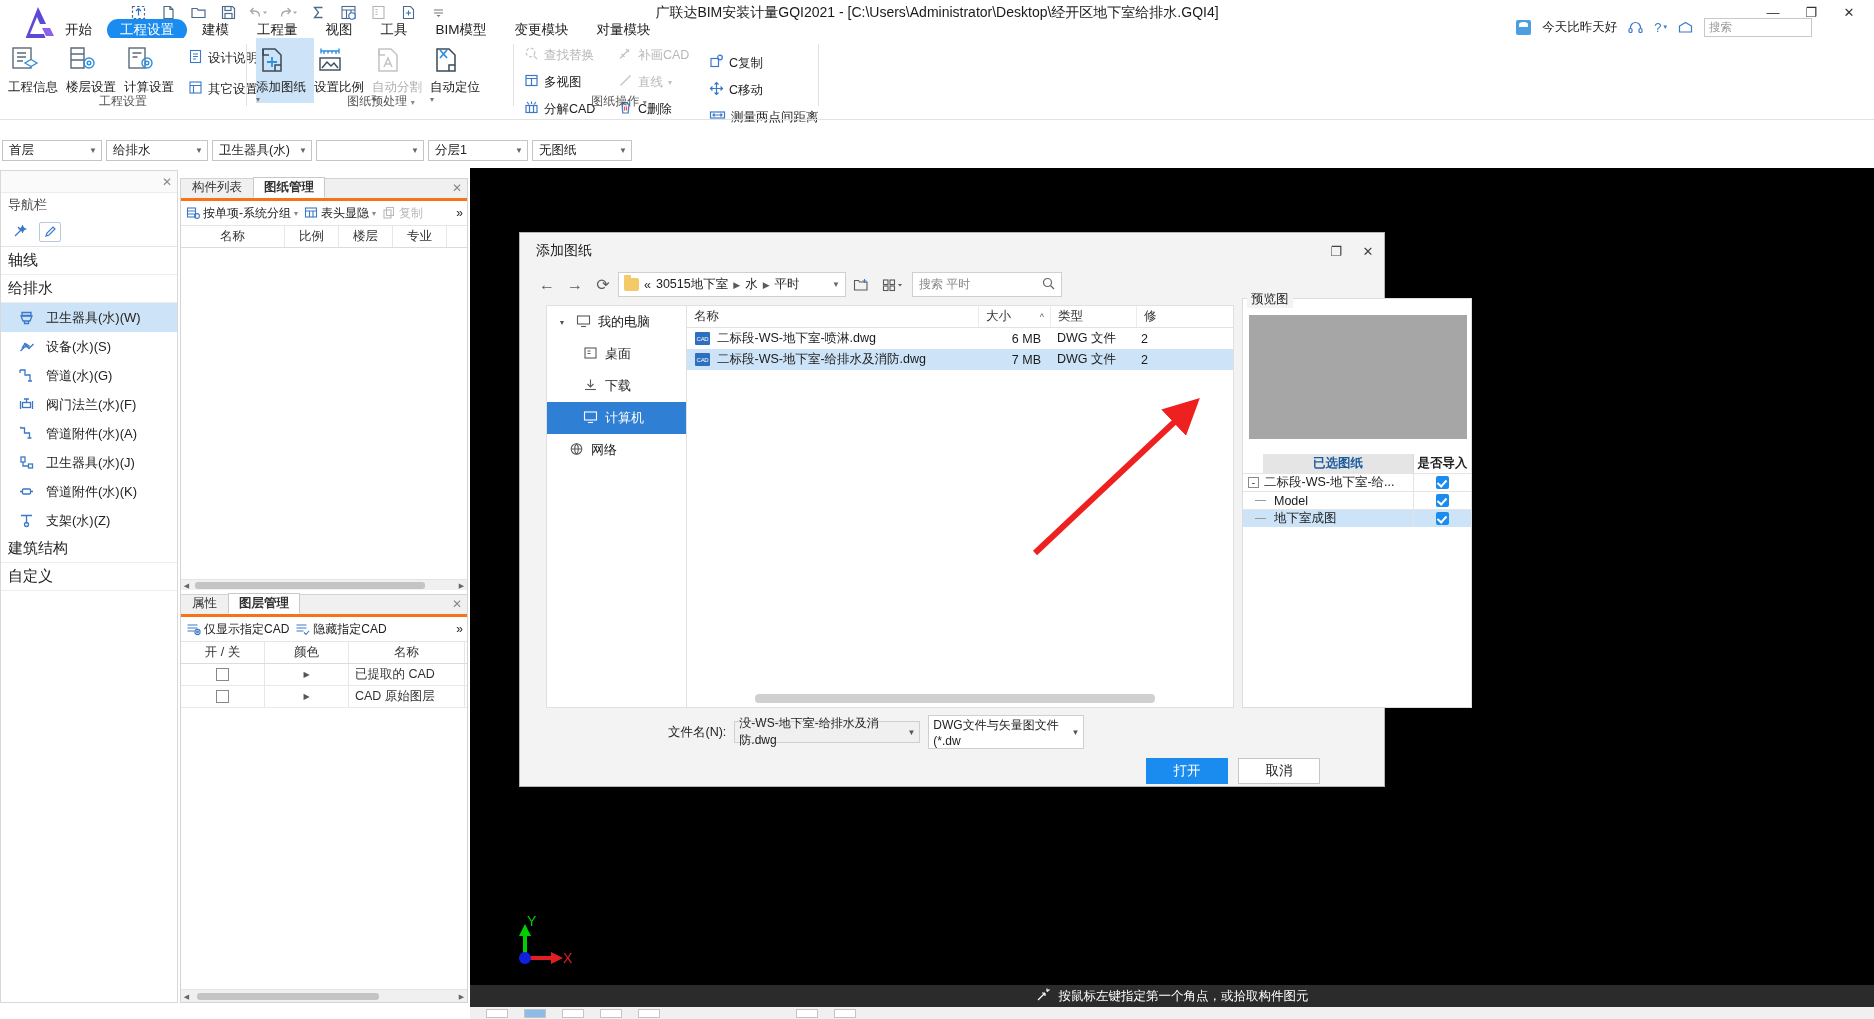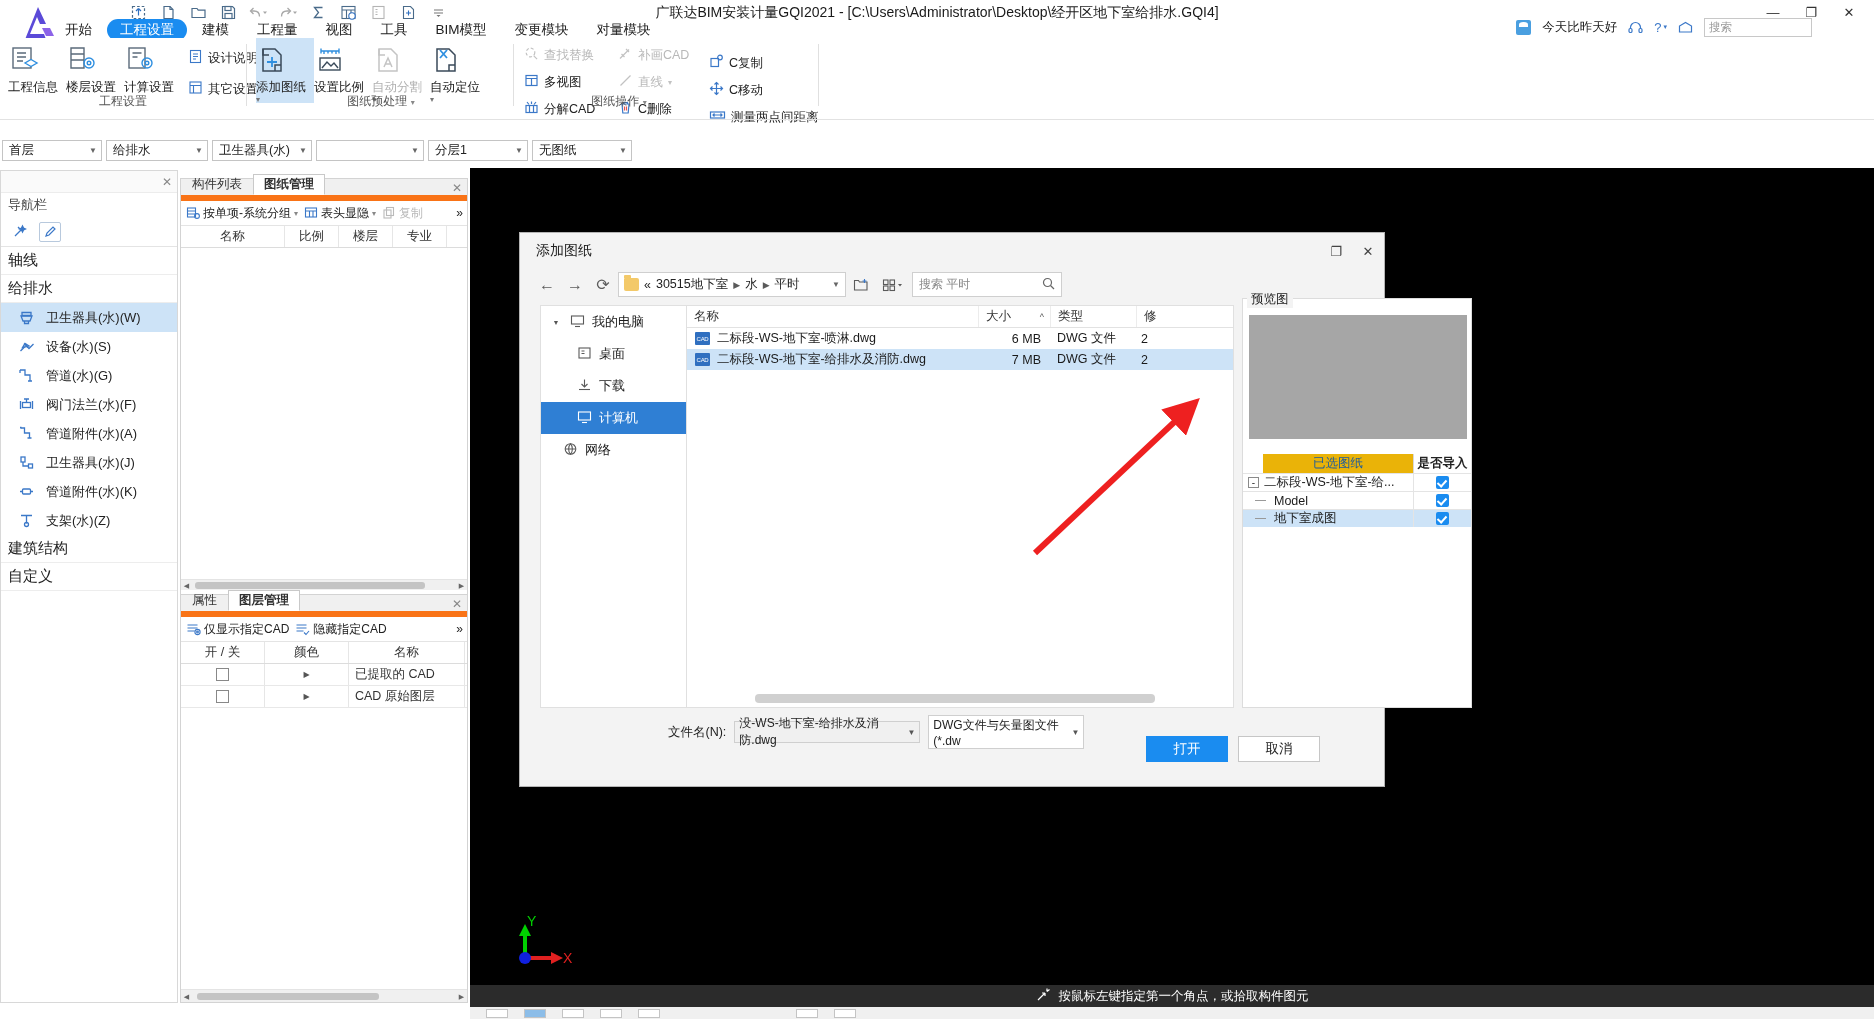--- a/index.html
+++ b/index.html
@@ -63,21 +63,21 @@
   .lntool { width:22px; height:20px; display:flex; align-items:center; justify-content:center; color:#3b78c8; }
   .lntool.boxed { border:1px solid #b8c9dd; border-radius:2px; }
   .lngrp { height:28px; display:flex; align-items:center; padding-left:7px; font-size:15px; color:#222;
      border-bottom:1px solid #ededed; }
   .lnitem { height:29px; display:flex; align-items:center; gap:10px; padding-left:16px; font-size:13px; color:#222; }
   .lnitem.active { background:#cde3f7; }
   .lnitem .ii { width:19px; height:19px; display:flex; align-items:center; justify-content:center; color:#3b78c8; }
 
   
   .midpanel { position:absolute; left:180px; top:178px; width:288px; height:825px; border:1px solid #d3d3d3; background:#fff; }
-  .tabrow { height:22px; display:flex; align-items:flex-end; background:#f0f0f0; border-bottom:6px solid #f97316; }
+  .tabrow { height:22px; display:flex; align-items:flex-end; background:#f0f0f0; border-bottom:3px solid #f97316; }
   .ptab { height:21px; padding:0 10px; font-size:12.5px; display:flex; align-items:center; color:#333;
      border:1px solid transparent; }
   .ptab.active { background:#fff; border-color:#c9c9c9; border-bottom-color:#fff; font-weight:bold; }
   .ptools { height:25px; display:flex; align-items:center; gap:6px; padding-left:5px; font-size:12px;
      border-bottom:1px solid #e4e4e4; background:#fff; }
   .ptool { display:flex; align-items:center; gap:3px; color:#222; }
   .ptool.dis { color:#bababa; }
   .ptool .pi { color:#3b78c8; display:flex; }
   .ptool .pc { font-size:8px; color:#888; }
   .gridhdr { height:22px; display:flex; border-bottom:1px solid #dcdcdc; background:#fff; }
@@ -109,59 +109,59 @@
   .navbar { position:absolute; left:14px; top:38px; width:700px; height:27px; display:flex; align-items:center; gap:2px; }
   .navbtn { width:26px; height:25px; display:flex; align-items:center; justify-content:center; color:#5c5c5c; font-size:16px; }
   .crumbs { flex:1; height:25px; border:1px solid #cfcfcf; background:#fff; display:flex; align-items:center;
      padding:0 5px; gap:5px; font-size:12.5px; color:#222; }
   .folderico { width:15px; height:13px; background:#f3c969; border-radius:1px 2px 2px 2px; position:relative; }
   .folderico:before { content:''; position:absolute; left:0; top:-3px; width:7px; height:3px; background:#f3c969; border-radius:1px 1px 0 0; }
   .crumbsep { color:#5a5a5a; font-size:9px; }
   .dsearch { width:150px; height:25px; border:1px solid #cfcfcf; background:#fff; display:flex; align-items:center;
      padding:0 6px; font-size:12px; color:#8a8a8a; justify-content:space-between; }
 
-  .dtree { position:absolute; left:20px; top:72px; width:152px; height:403px; background:#fff; border:1px solid #e0e0e0; border-right:none; }
+  .dtree { position:absolute; left:26px; top:72px; width:152px; height:403px; background:#fff; border:1px solid #e0e0e0; border-right:none; }
   .titem { height:32px; display:flex; align-items:center; gap:7px; font-size:13px; color:#1a1a1a; }
   .titem.sel { background:#2f7fd4; color:#fff; }
   .tarrow { width:14px; display:flex; align-items:center; justify-content:center; font-size:7px; color:#555; }
 
   .dlist { position:absolute; left:166px; top:72px; width:548px; height:403px; background:#fff; border:1px solid #e0e0e0; }
   .lhdr { height:22px; display:flex; background:#fff; border-bottom:1px solid #e2e2e2; font-size:12.5px; color:#333; }
   .lhcell { display:flex; align-items:center; padding-left:7px; border-right:1px solid #ececec; position:relative; }
   .frow { height:21px; display:flex; align-items:center; font-size:12.5px; color:#1a1a1a; }
   .frow.sel { background:#cde3f7; }
   .cadico { width:15px; height:13px; background:#2f6fc0; color:#fff; font-size:6px; display:flex;
      align-items:center; justify-content:center; border-radius:1px; letter-spacing:-.3px; margin-right:7px; }
 
   .dprev { position:absolute; left:722px; top:65px; width:230px; height:410px; background:#fff; border:1px solid #dcdcdc; }
   .prevlabel { position:absolute; left:727px; top:58px; background:#f3f3f3; padding:0 4px; font-size:12.5px; color:#222; }
   .prevbox { position:absolute; left:6px; top:16px; width:218px; height:124px; background:#a6a6a6; }
   .seltbl { position:absolute; left:0; top:155px; width:228px; }
   .sth { height:19px; display:flex; font-size:12.5px; }
-  .sth .a { flex:1; background:#eab308; display:flex; align-items:center; justify-content:center; color:#1a5b9e; font-weight:normal;margin-left:20px; }
+  .sth .a { flex:1; background:#e5e5e5; display:flex; align-items:center; justify-content:center; color:#1a5b9e; font-weight:bold;margin-left:20px; }
   .sth .b { width:58px; background:#fff; display:flex; align-items:center; justify-content:center; color:#222; font-weight:bold; border-left:1px solid #d8d8d8; }
   .str { height:18px; display:flex; font-size:12.5px; border-top:1px solid #e4e4e4; }
   .str .a { flex:1; display:flex; align-items:center; gap:5px; padding-left:5px; color:#1a1a1a; }
   .str .b { width:58px; display:flex; align-items:center; justify-content:center; border-left:1px solid #e4e4e4; }
   .str.hl { background:#cde3f7; }
   .cbx { width:13px; height:13px; background:#1a8cf0; border-radius:2px; position:relative; }
   .cbx:after { content:''; position:absolute; left:3px; top:2px; width:4px; height:7px;
      border:solid #fff; border-width:0 2px 2px 0; transform:rotate(42deg); }
   .expnd { width:11px; height:11px; border:1px solid #8a8a8a; display:inline-flex; align-items:center;
      justify-content:center; font-size:10px; line-height:9px; color:#333; }
   .treeline { display:inline-block; width:11px; border-top:1px solid #999; margin-right:3px; vertical-align:middle; }
 
   .dfoot { position:absolute; left:0; top:483px; width:866px; height:72px; }
   .fnrow { position:absolute; left:148px; top:-1px; display:flex; align-items:center; gap:8px; }
   .fnlabel { font-size:12.5px; color:#222; }
   .fninput { width:186px; height:22px; border:1px solid #cfcfcf; background:#f0f0f0; display:flex;
      align-items:center; justify-content:space-between; padding:0 4px; font-size:12px; color:#222; }
   .fttype { width:156px; height:22px; border:1px solid #cfcfcf; background:#fff; display:flex;
      align-items:center; justify-content:space-between; padding:16px 4px; font-size:12px; color:#222; }
-  .btnrow { position:absolute; right:66px; top:20px; display:flex; gap:10px; }
+  .btnrow { position:absolute; right:66px; top:42px; display:flex; gap:10px; }
   .pbtn { width:82px; height:26px; display:flex; align-items:center; justify-content:center; font-size:13.5px; }
   .pbtn.primary { background:#1a8cf0; color:#fff; }
   .pbtn.ghost { background:#fff; border:1px solid #c6c6c6; color:#222; }
 
   .arrow-ann { position:absolute; left:0; top:0; width:1874px; height:1019px; pointer-events:none; }
   .bottomstrip { position:absolute; left:470px; top:1007px; width:1404px; height:12px; background:#f0f0f0;
      display:flex; align-items:center; gap:16px; padding-left:16px; }
   .bsitem { width:22px; height:9px; border:1px solid #c4c4c4; background:#fff; }
   .bsitem.on { background:#8cbde8; }
 </style>

